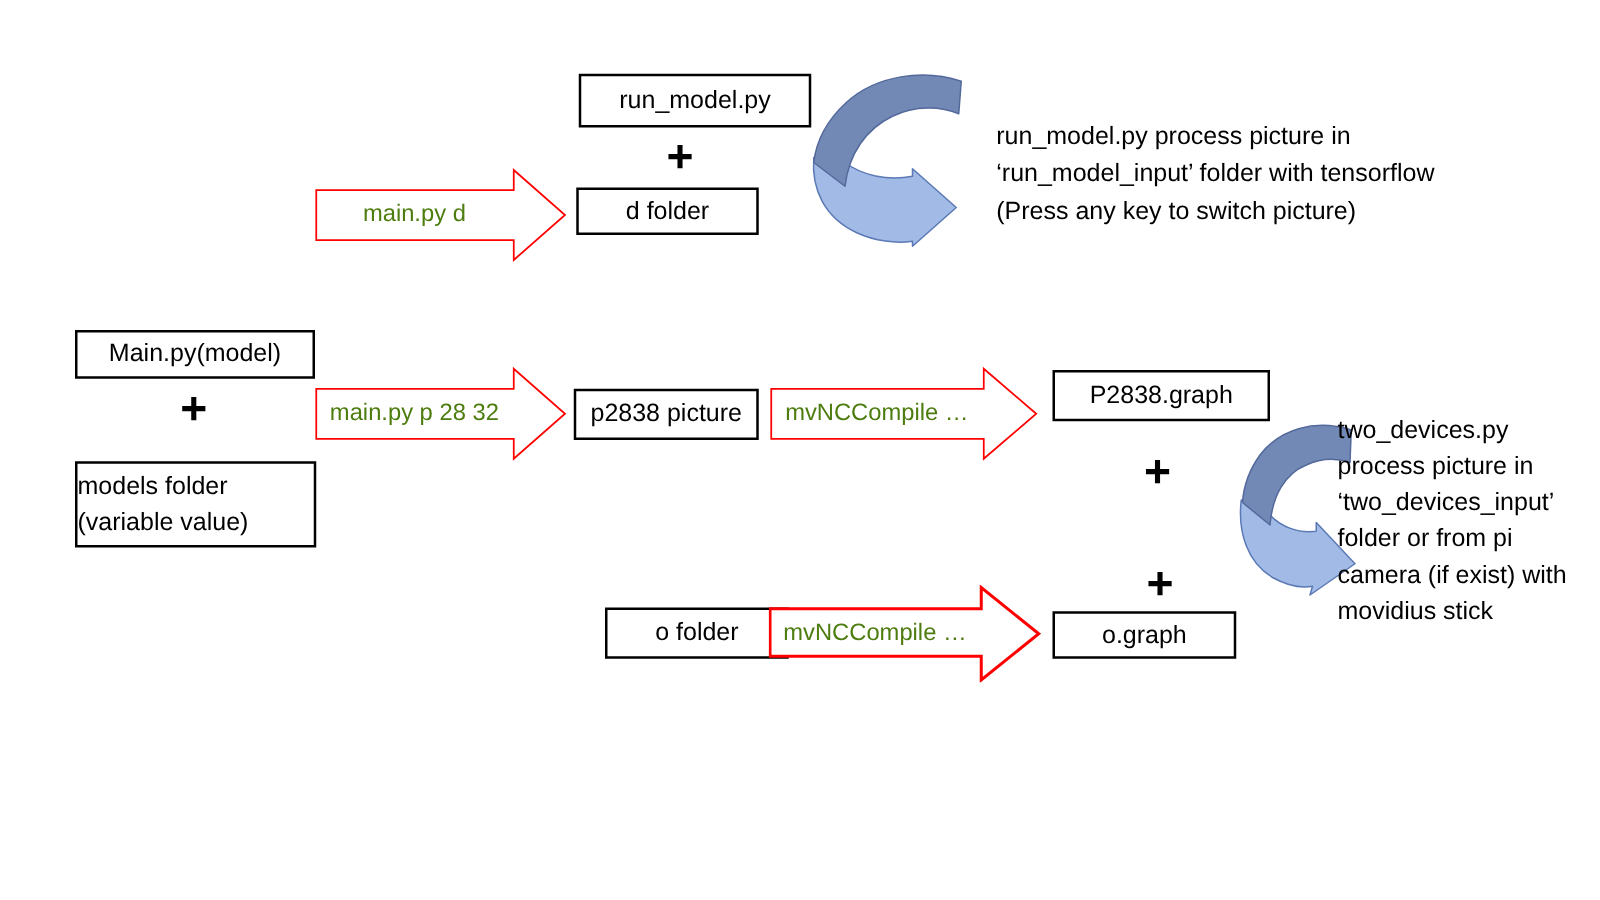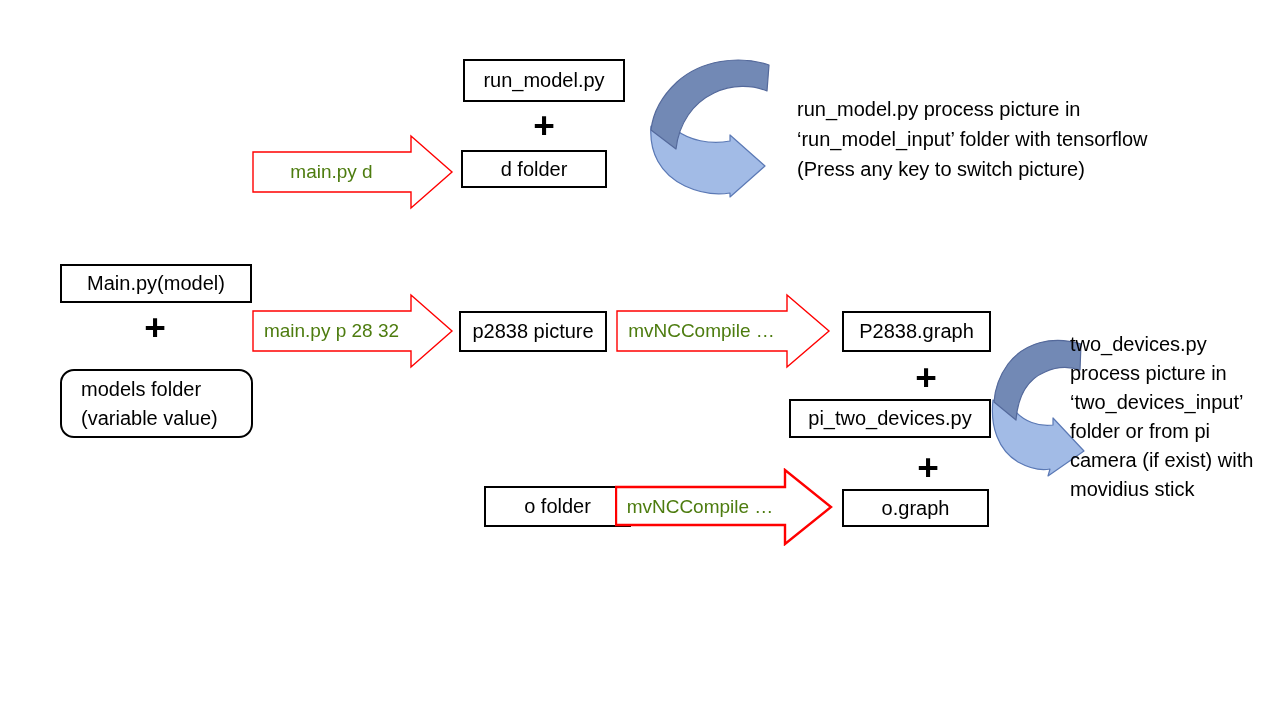--- a/index.html
+++ b/index.html
@@ -5,21 +5,21 @@
   html,body{margin:0;padding:0;background:#fff;}
   .slide{
     position:relative;width:1280px;height:720px;background:#ffffff;overflow:hidden;
     font-family:"Liberation Sans","DejaVu Sans",sans-serif;color:#000;
   }
   .box{
     position:absolute;box-sizing:border-box;border:2px solid #000;background:#fff;
     display:flex;align-items:center;justify-content:center;
     font-size:20px;line-height:29px;white-space:pre-line;text-align:center;
   }
-  .box.align-left{justify-content:flex-start;text-align:left;padding-left:19px;border-radius:14px;}
+  .box.align-left{justify-content:flex-start;text-align:left;padding-left:0;}
   .plus{
     position:absolute;transform:translate(-50%,-50%);
     font-size:37px;font-weight:700;line-height:1;
   }
   .rarrow{position:absolute;}
   .rarrow svg{position:absolute;left:0;top:0;display:block;}
   .rarrow .lbl{
     position:absolute;left:0;top:0;bottom:0;
     display:flex;align-items:center;justify-content:center;
     color:#4d7c0f;font-size:19px;white-space:nowrap;
@@ -31,21 +31,21 @@
   .note{
     position:absolute;font-size:20px;line-height:30px;white-space:pre-line;
   }
   .note.small{line-height:29px;}
 </style>
 </head>
 <body>
 
 <div class="slide">
 
-  <div class="box" style="left:463px;top:59px;width:162px;height:43px;">
+  <div class="box" style="left:463px;top:59px;width:186px;height:43px;">
     <span>run_model.py</span>
   </div>
 
   <div class="plus" style="left:544px;top:125px;">+</div>
 
   <div class="box" style="left:60px;top:264px;width:192px;height:39px;">
     <span>Main.py(model)</span>
   </div>
 
   <div class="box" style="left:461px;top:150px;width:146px;height:38px;">
@@ -77,29 +77,26 @@
     <span>p2838 picture</span>
   </div>
 
   <div class="rarrow" style="left:616px;top:293px;width:215px;height:76px;">
     <svg width="215" height="76" viewBox="0 0 215 76">
       <polygon points="1,18 171,18 171,2 213,38 171,74 171,58 1,58" fill="#ffffff" stroke="#ff0000" stroke-width="1.4"></polygon>
     </svg>
     <div class="lbl w171">mvNCCompile …</div>
   </div>
 
-  <div class="box" style="left:842px;top:311px;width:149px;height:41px;text-align:center;">
+  <div class="box" style="left:842px;top:296px;width:174px;height:41px;text-align:center;">
     <span>P2838.graph</span>
   </div>
 
   <div class="plus" style="left:926px;top:377px;">+</div>
 
-  <div class="box" style="left:789px;top:399px;width:202px;height:39px;">
-    <span>pi_two_devices.py</span>
-  </div>
 
   <div class="plus" style="left:928px;top:467px;">+</div>
 
   <div class="box" style="left:842px;top:489px;width:147px;height:38px;">
     <span>o.graph</span>
   </div>
 
 
   <div class="box" style="left:484px;top:486px;width:147px;height:41px;">
     <span>o folder</span>

